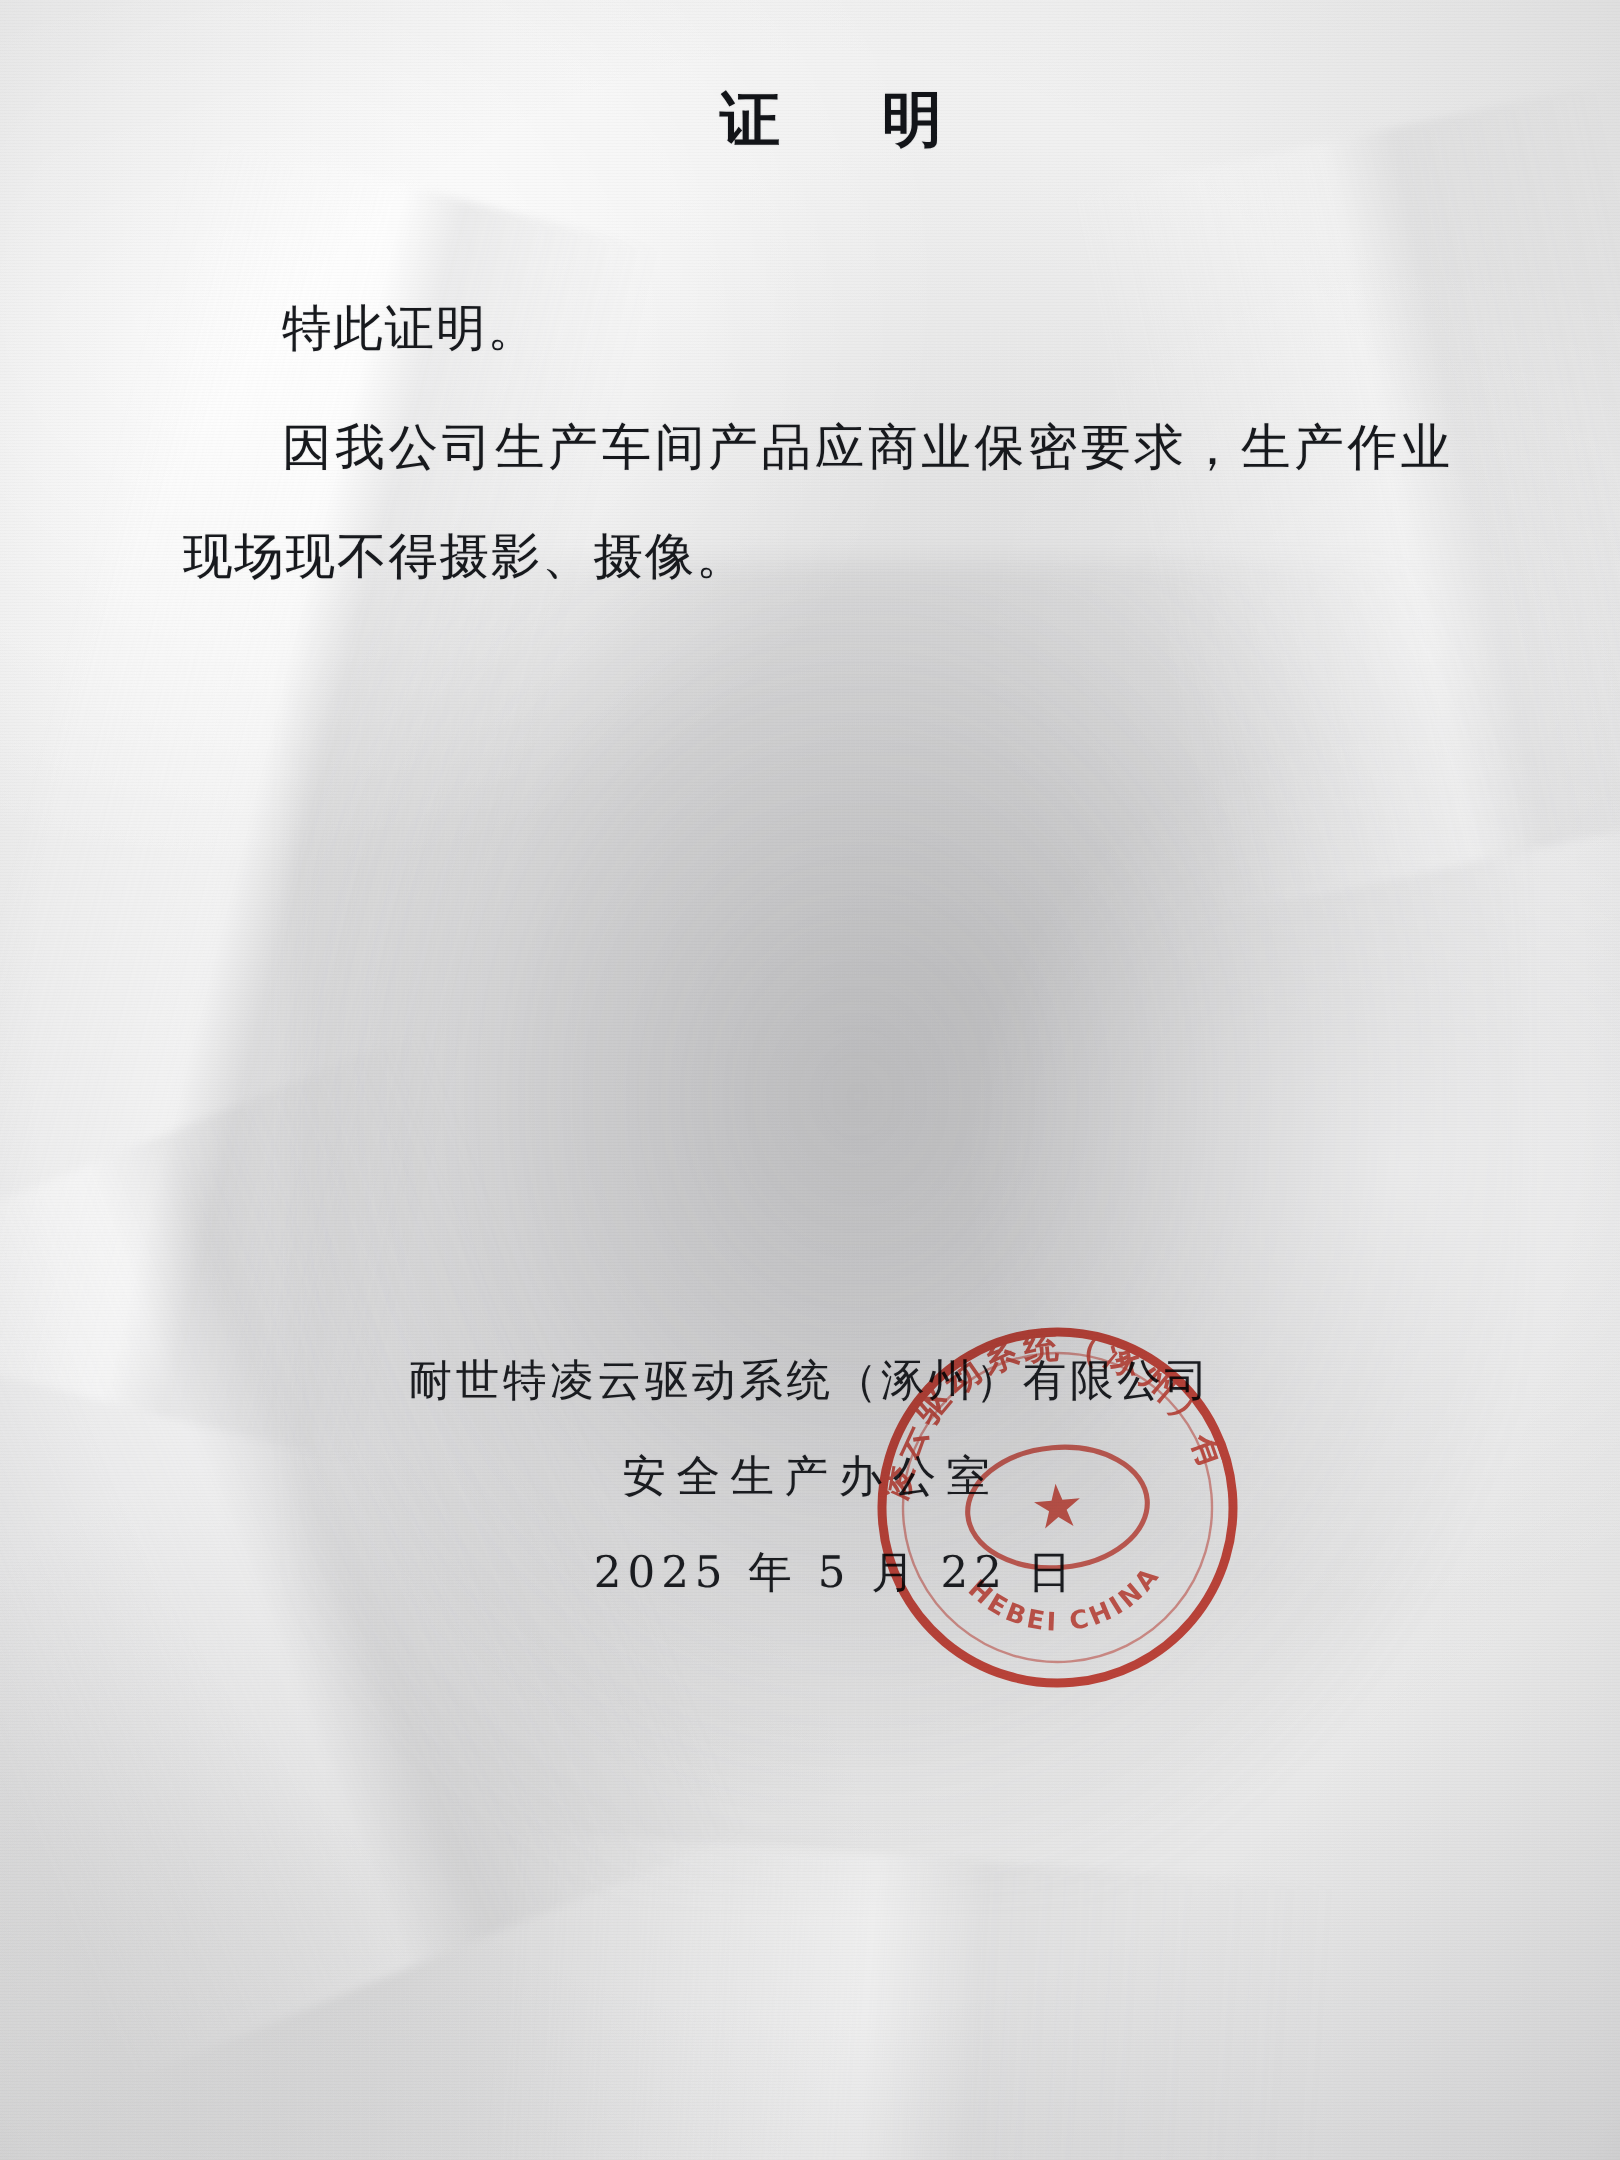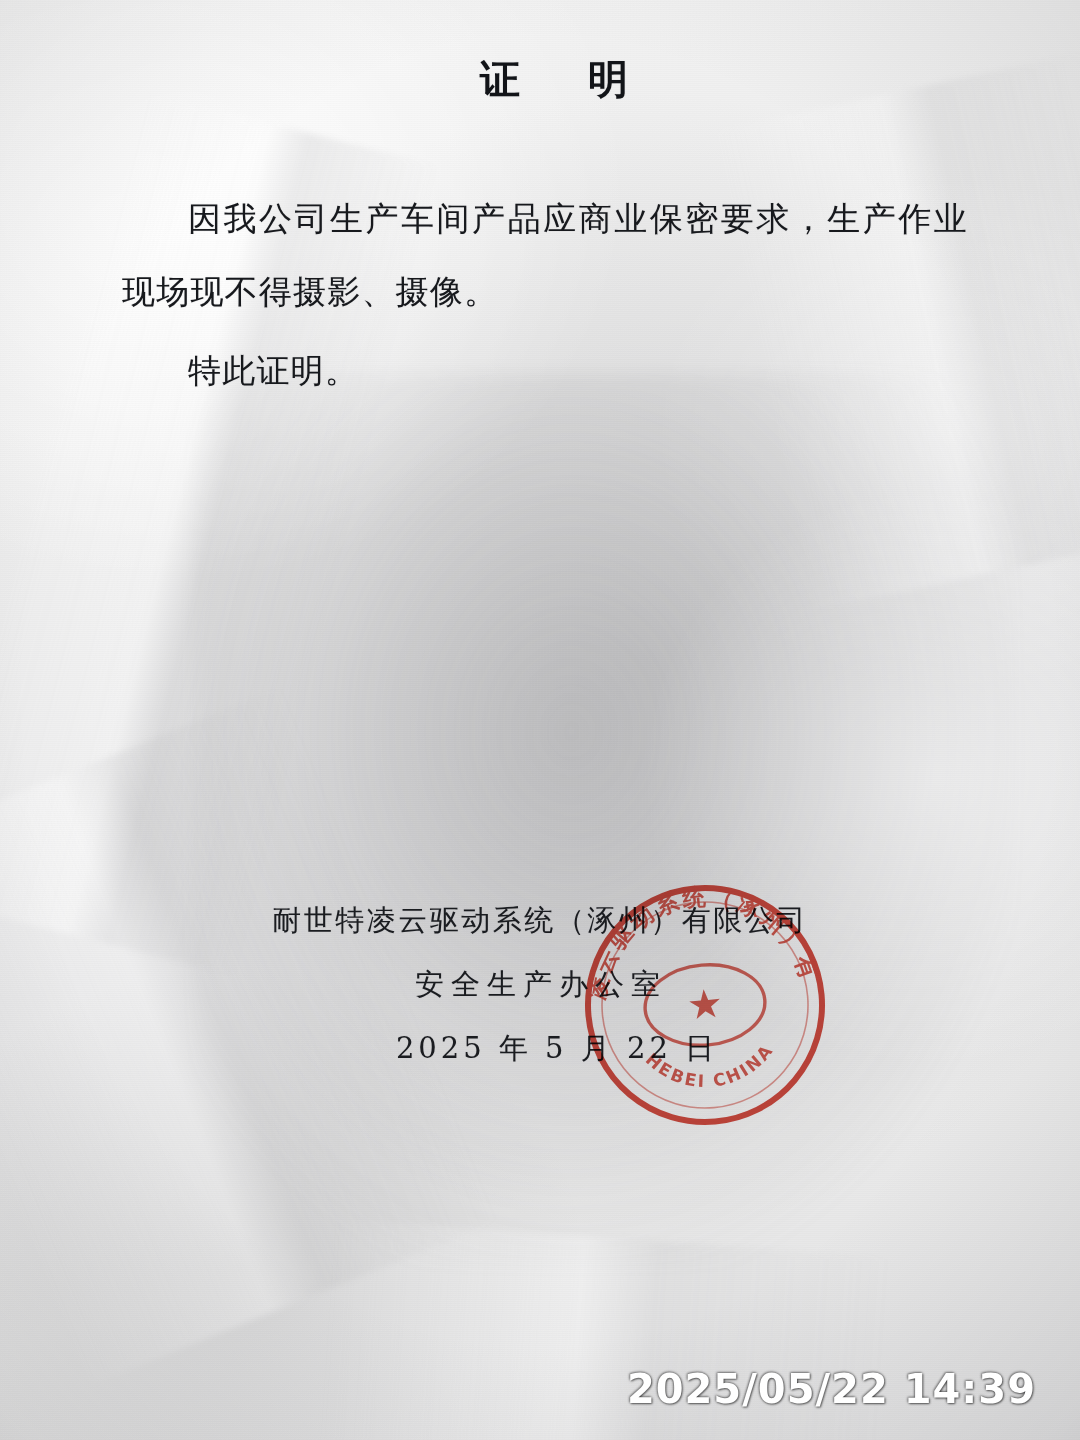--- a/index.html
+++ b/index.html
@@ -149,22 +149,22 @@
   <div class="crease c3"></div>
   <div class="crease c4"></div>
   <div class="grain"></div>
   <div class="vignette"></div>
 
   <div class="doc">
 
     <div id="doc-title">证　明</div>
 
     <div class="body-block">
+      <p class="para">特此证明。</p>
       <p class="para">因我公司生产车间产品应商业保密要求，生产作业现场现不得摄影、摄像。</p>
-      <p class="para">特此证明。</p>
     </div>
 
     <div class="sign-block">
       <span class="sign-line company">耐世特凌云驱动系统（涿州）有限公司</span>
       <span class="sign-line dept">安全生产办公室</span>
       <span class="sign-line date">2025 年 5 月 22 日</span>
     </div>
 
     <div id="seal">
       <svg viewBox="0 0 250 250" aria-hidden="true">
@@ -182,14 +182,13 @@
 
         <text font-family="'DejaVu Sans', sans-serif" font-size="17" font-weight="700" fill="#cf3326" letter-spacing="2.4" opacity=".9">
           <textPath href="#sealArcBottom" startOffset="50%" text-anchor="middle">HEBEI CHINA</textPath>
         </text>
 
         <text x="125" y="138" text-anchor="middle" font-family="'DejaVu Sans', sans-serif" font-size="40" fill="#cf3326" opacity=".9">★</text>
       </svg>
     </div>
   </div>
 
-  <div id="timestamp">2025/05/22 14:39</div>
 </div>
 
 </body></html>

